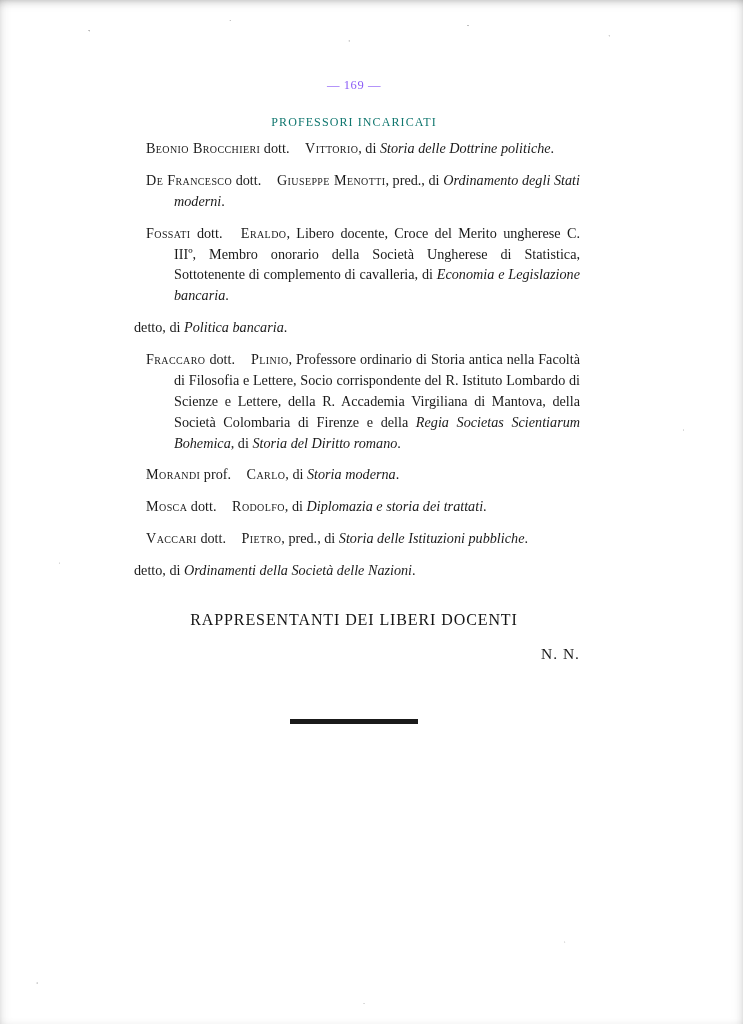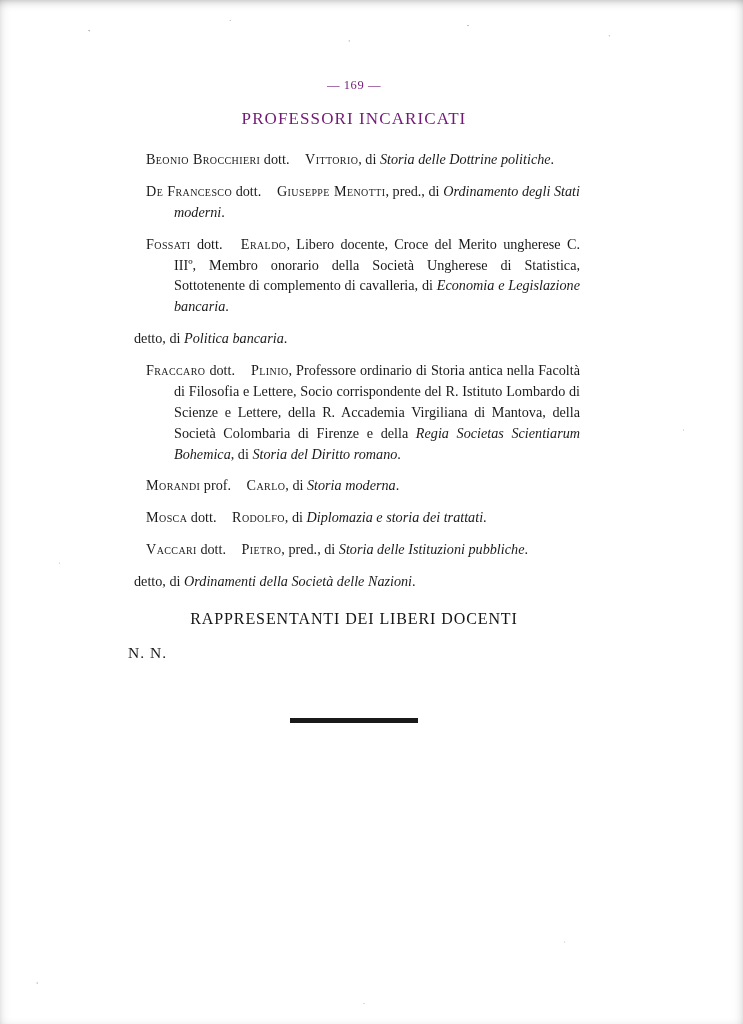--- a/index.html
+++ b/index.html
@@ -54,30 +54,30 @@
     position: absolute;
     left: 128px;
     top: 78px;
     width: 452px;
   }
 
   .folio {
     text-align: center;
     font-size: 12.5px;
     letter-spacing: 0.6px;
-    margin-bottom: 16px;
-    color: #701a75;
+    margin-bottom: 22px;
+    color: #8b5cf6;
   }
 
   .section-title {
     text-align: center;
-    font-size: 17px;
+    font-size: 12px;
     letter-spacing: 1.1px;
-    margin-bottom: 20px;
-    color: #701a75;
+    margin-bottom: 8px;
+    color: #0f766e;
   }
 
   .entry {
     font-size: 14.2px;
     line-height: 1.47;
     margin-bottom: 11px;
     text-align: justify;
     text-indent: 0;
     padding-left: 46px;
   }
@@ -97,26 +97,26 @@
   }
   .it {
     font-style: italic;
     margin-top: 32px;
   }
 
   .subtitle2 {
     text-align: center;
     font-size: 16px;
     letter-spacing: 0.9px;
-    margin-top: 18px;
+    margin-top: 30px;
     margin-bottom: 16px;
     color: #141414;
   }
   .nn {
-    text-align: left;
+    text-align: right;
     font-size: 15.5px;
     letter-spacing: 1px;
     margin-bottom: 0;
   }
 
   .rule-wrap {
     margin-top: 56px;
     display: flex;
     justify-content: center;
   }

